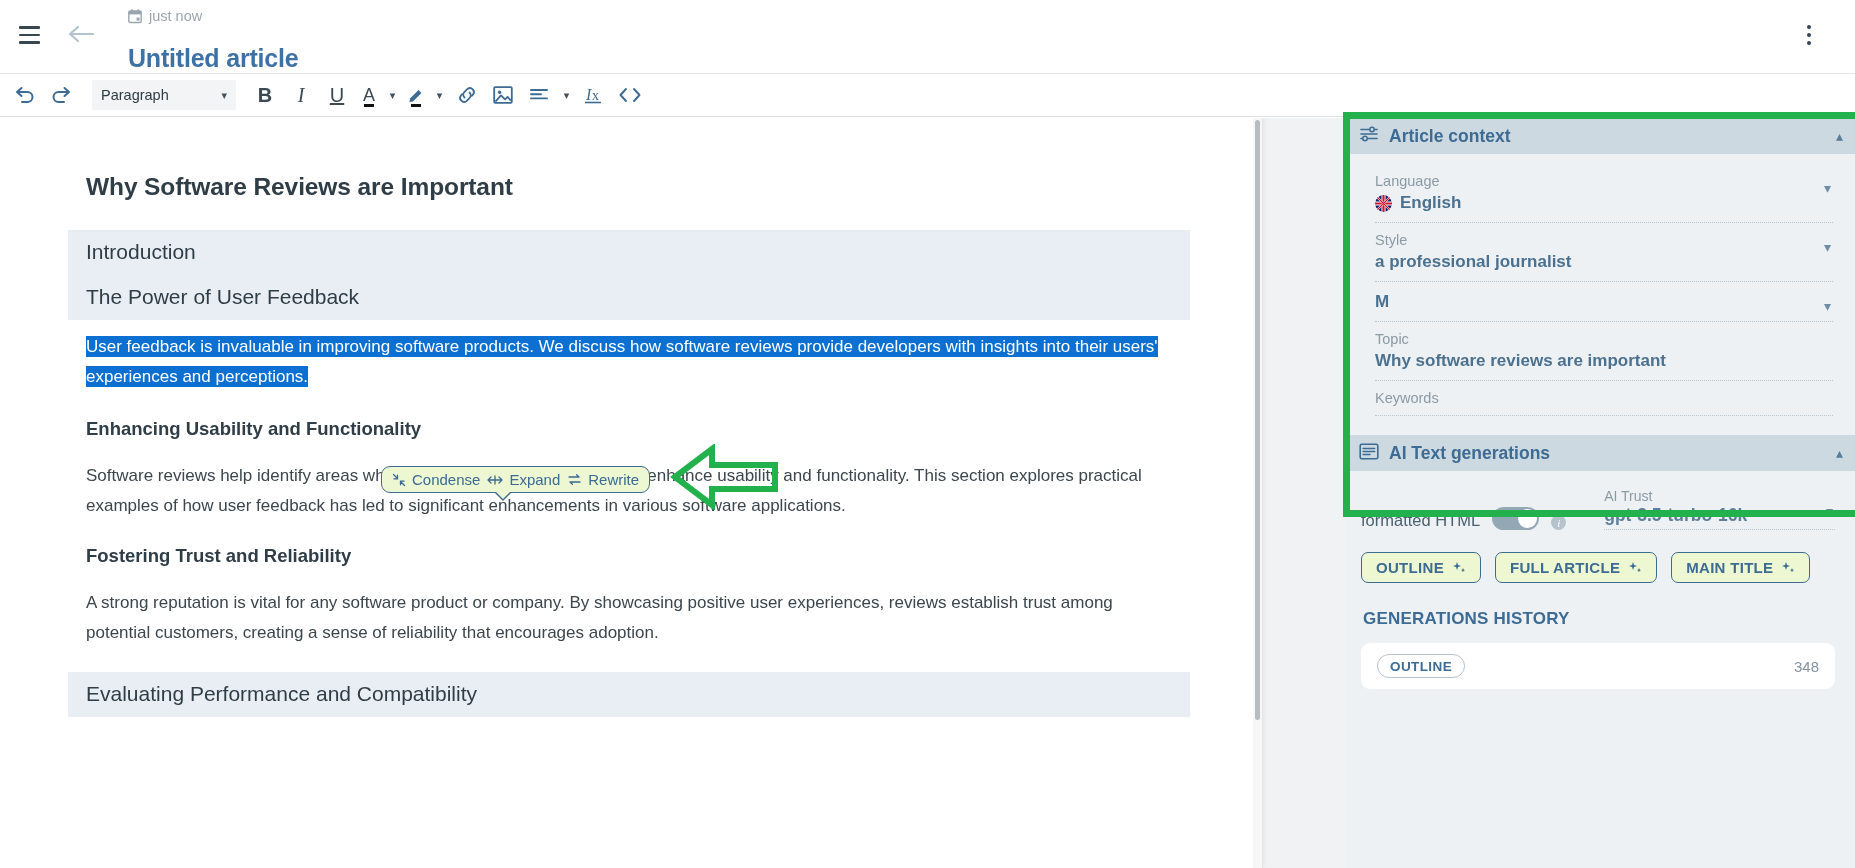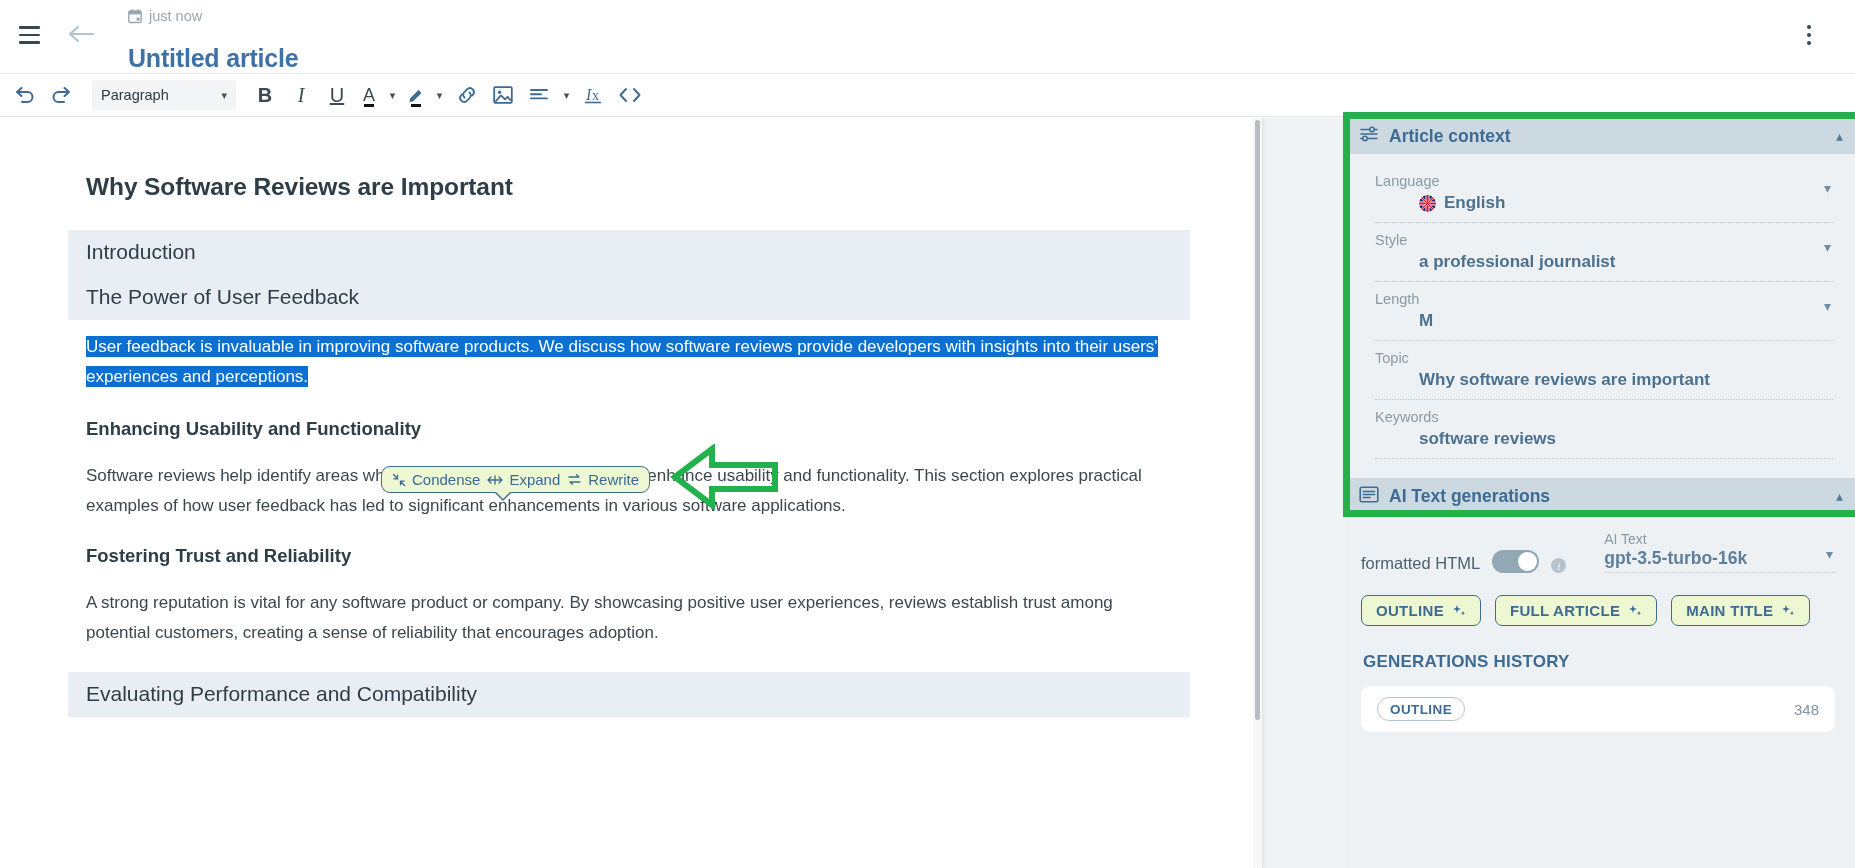--- a/index.html
+++ b/index.html
@@ -151,21 +151,21 @@
   }
   .panel-hd .t { font-size: 17.5px; font-weight: bold; color: #3d6b93; }
   .panel-hd .chev { position: absolute; right: 12px; font-size: 14px; color: #567d99; }
 
   .panel-body { background: #edf1f4; padding: 10px 22px 12px 30px; }
 
   .field { padding: 8px 0 7px 0; border-bottom: 1px dotted #b9c6cf; }
   .field:last-child { border-bottom: 1px dotted #b9c6cf; }
   .field .lbl { font-size: 14.5px; color: #8c9aa4; line-height: 19px; }
   .field .val { font-size: 17px; font-weight: bold; color: #4c718f; line-height: 24px;
-     display: flex; align-items: center; gap: 8px; margin-left: 44px; }
+     display: flex; align-items: center; gap: 8px; }
   .field-wrap { position: relative; }
   .field-wrap > .fchev { position: absolute; right: 2px; top: 16px; font-size: 14px; color: #6d8ca5; cursor: pointer; }
 
   .flag { width: 17px; height: 17px; border-radius: 50%; overflow: hidden; display: inline-block;
     position: relative; flex: 0 0 auto; }
 
   
   .gen-body { background: #edf1f4; padding: 16px 20px 10px 16px; }
   .toggle-row { display: flex; align-items: flex-end; gap: 12px; }
   .toggle-lbl { font-size: 16.5px; color: #4a616f; }
@@ -426,37 +426,35 @@
     <div class="field-wrap">
       <div class="field">
         <div class="lbl">Style</div>
         <div class="val">a professional journalist</div>
       </div>
       <span class="fchev">▾</span>
     </div>
 
     <div class="field-wrap">
       <div class="field">
-        <div class="lbl">Length</div>
         <div class="val">M</div>
       </div>
       <span class="fchev">▾</span>
     </div>
 
     <div class="field-wrap">
       <div class="field">
         <div class="lbl">Topic</div>
         <div class="val">Why software reviews are important</div>
       </div>
     </div>
 
     <div class="field-wrap">
       <div class="field">
         <div class="lbl">Keywords</div>
-        <div class="val">software reviews</div>
       </div>
     </div>
 
   </div>
 
   <div class="panel-hd" style="margin-top:7px;">
     <span>
       <svg width="20" height="17" viewBox="0 0 20 17">
         <rect x="1.2" y="1.2" width="17.6" height="14.6" rx="1.6" fill="none" stroke="#3d6b93" stroke-width="1.6"></rect>
         <g stroke="#3d6b93" stroke-width="1.5" stroke-linecap="round">
@@ -472,21 +470,21 @@
 
   <div class="gen-body">
 
     <div class="toggle-row">
       <span class="toggle-lbl">formatted HTML</span>
       <span class="switch">
           <i></i>
         </span>
       <span class="info-i">i</span>
       <span class="model-box">
-        <span class="lbl">AI Text</span><br>
+        <span class="lbl">AI Trust</span><br>
         <span class="val">gpt-3.5-turbo-16k</span>
         <span class="fchev">▾</span>
       </span>
     </div>
 
     <div class="gen-btns">
       <div class="gen-btn">
         <span>OUTLINE</span>
         <svg width="14" height="14" viewBox="0 0 14 14">
           <path d="M5 1 L6 4 L9 5 L6 6 L5 9 L4 6 L1 5 L4 4 Z" fill="#3d6b93"></path>

